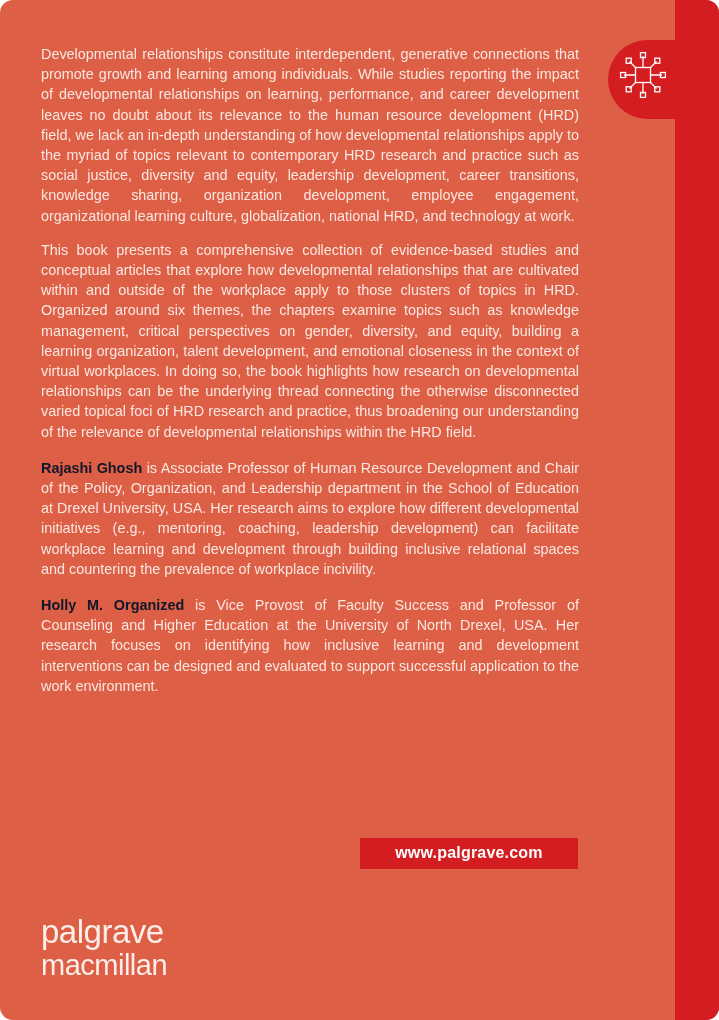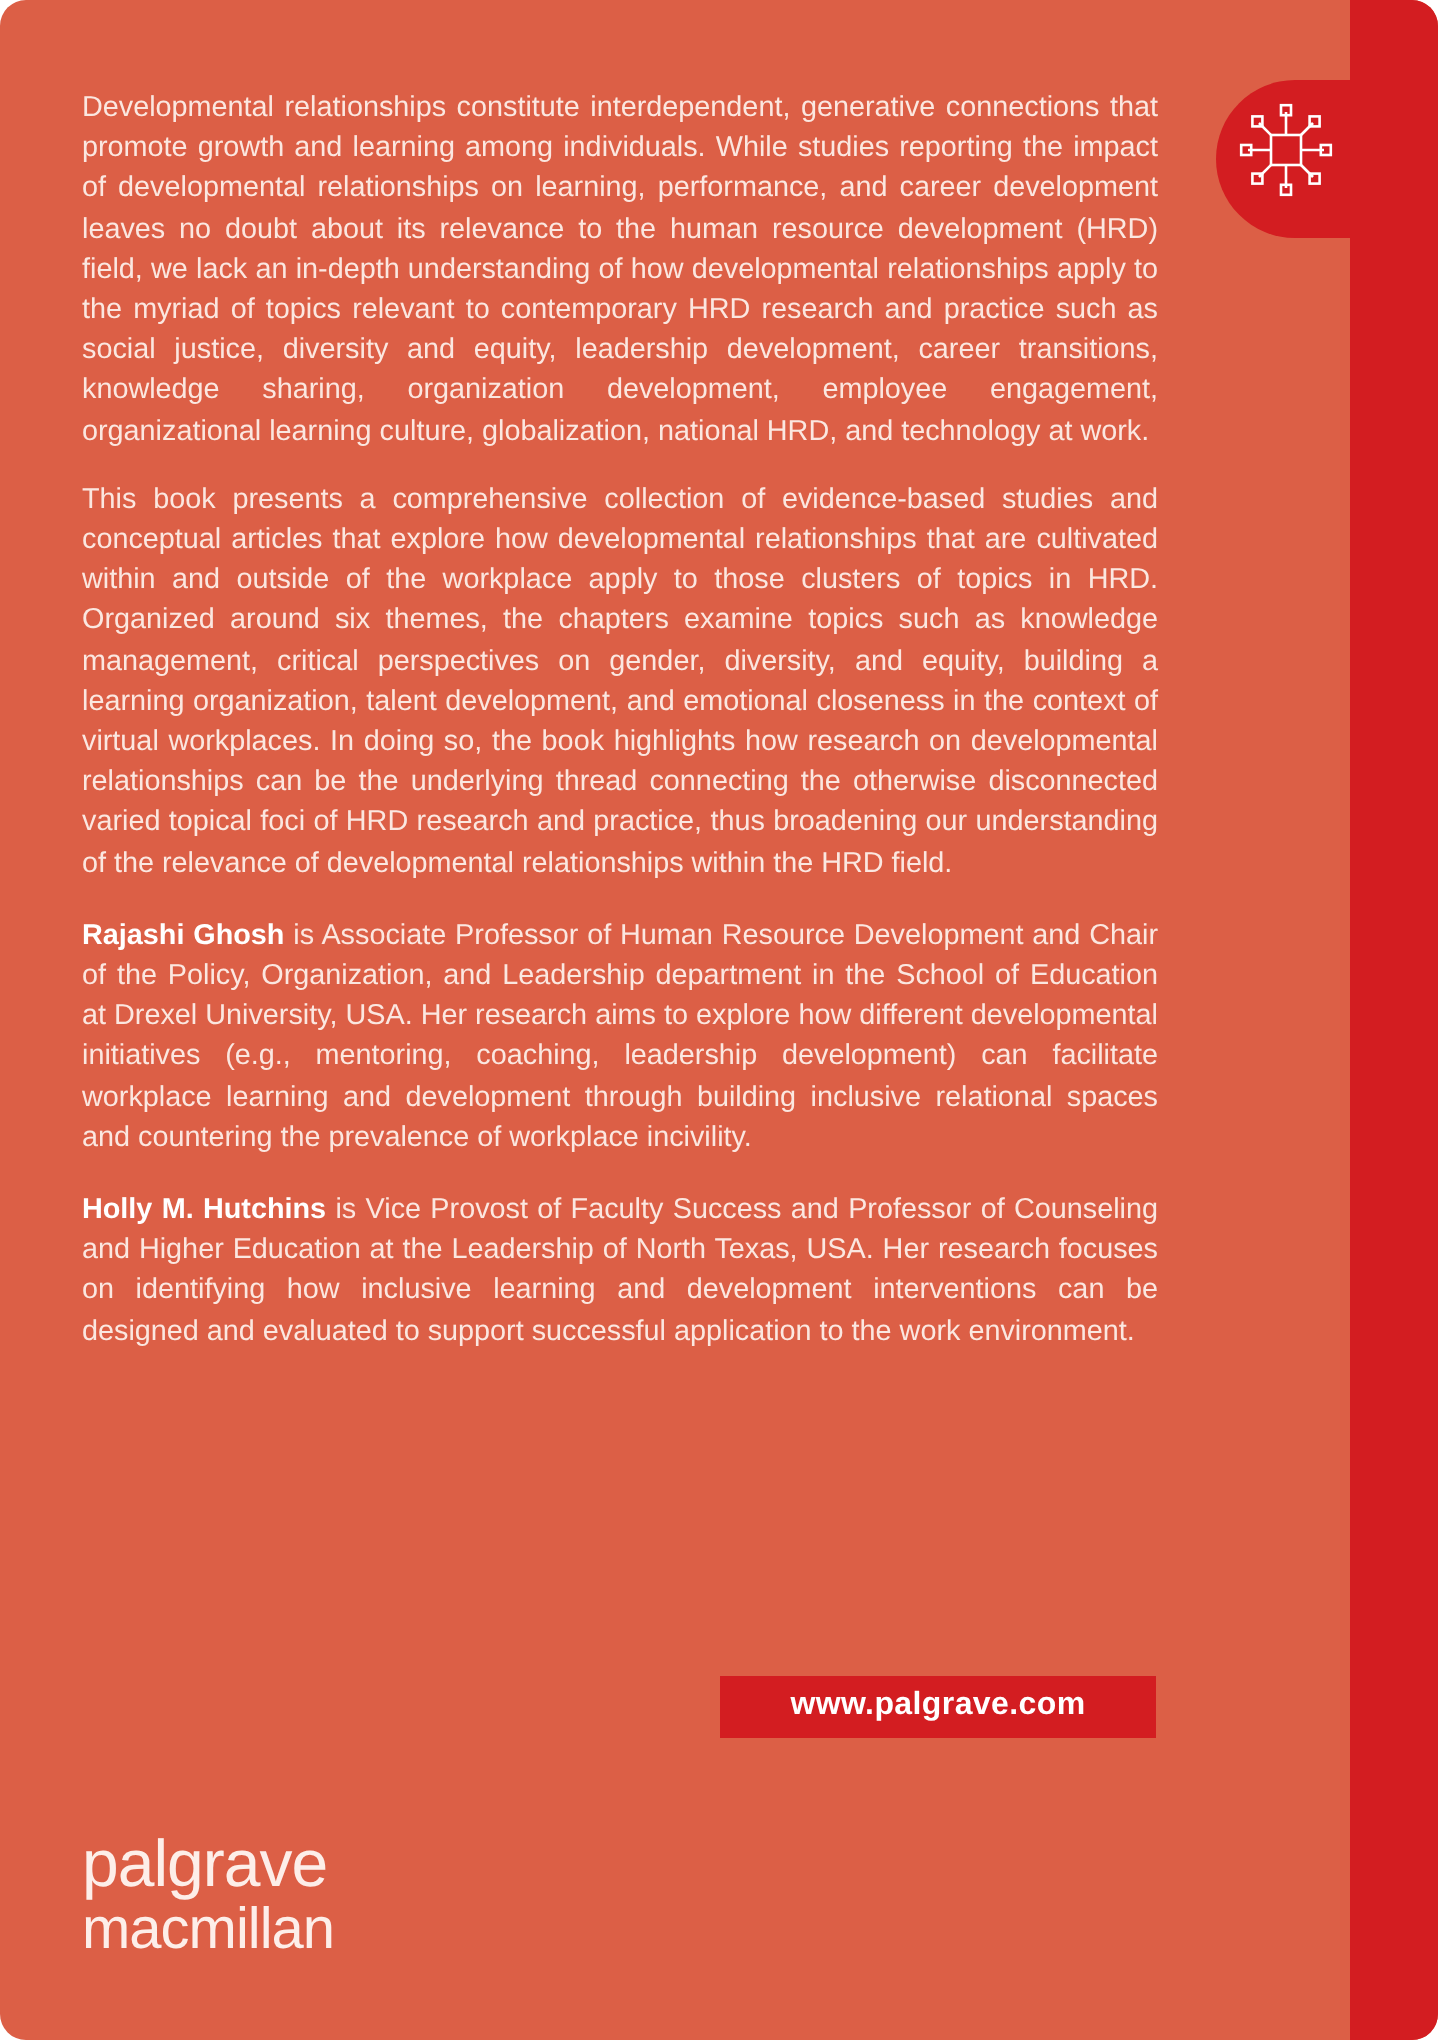--- a/index.html
+++ b/index.html
@@ -60,21 +60,21 @@
     font-size: 14.4px;
     line-height: 20.2px;
     text-align: justify;
     margin: 0 0 14px 0;
     -webkit-font-smoothing: antialiased;
   }
   .para:last-child { margin-bottom: 0; }
   .para.bio { margin-top: 16px; }
   .name {
     font-weight: bold;
-    color: #ffffff;
+    color: #0f172a;
   }
 
   
   #wordmark {
     position: absolute;
     left: 41px;
     top: 915px;
     color: #fdeee9;
     line-height: 1.0;
     letter-spacing: -0.5px;
@@ -139,21 +139,21 @@
       </g>
     </svg>
   </div>
 
   <div id="blurb">
     <p class="para">Developmental relationships constitute interdependent, generative connections that promote growth and learning among individuals. While studies reporting the impact of developmental relationships on learning, performance, and career development leaves no doubt about its relevance to the human resource development (HRD) field, we lack an in-depth understanding of how developmental relationships apply to the myriad of topics relevant to contemporary HRD research and practice such as social justice, diversity and equity, leadership development, career transitions, knowledge sharing, organization development, employee engagement, organizational learning culture, globalization, national HRD, and technology at work.</p>
     <p class="para">This book presents a comprehensive collection of evidence-based studies and conceptual articles that explore how developmental relationships that are cultivated within and outside of the workplace apply to those clusters of topics in HRD. Organized around six themes, the chapters examine topics such as knowledge management, critical perspectives on gender, diversity, and equity, building a learning organization, talent development, and emotional closeness in the context of virtual workplaces. In doing so, the book highlights how research on developmental relationships can be the underlying thread connecting the otherwise disconnected varied topical foci of HRD research and practice, thus broadening our understanding of the relevance of developmental relationships within the HRD field.</p>
 
     <p class="para bio"><span class="name">Rajashi Ghosh</span><span> is Associate Professor of Human Resource Development and Chair of the Policy, Organization, and Leadership department in the School of Education at Drexel University, USA. Her research aims to explore how different developmental initiatives (e.g., mentoring, coaching, leadership development) can facilitate workplace learning and development through building inclusive relational spaces and countering the prevalence of workplace incivility.</span></p>
 
-    <p class="para bio"><span class="name">Holly M. Hutchins</span><span> is Vice Provost of Faculty Success and Professor of Counseling and Higher Education at the Leadership of North Texas, USA. Her research focuses on identifying how inclusive learning and development interventions can be designed and evaluated to support successful application to the work environment.</span></p>
+    <p class="para bio"><span class="name">Holly M. Organized</span><span> is Vice Provost of Faculty Success and Professor of Counseling and Higher Education at the University of North Drexel, USA. Her research focuses on identifying how inclusive learning and development interventions can be designed and evaluated to support successful application to the work environment.</span></p>
   </div>
 
   <div id="barcode-outer">
 
     <div id="url-bar">www.palgrave.com</div>
   </div>
 
   <div id="wordmark">
     <span class="pal">palgrave</span>
     <span class="mac">macmillan</span>

